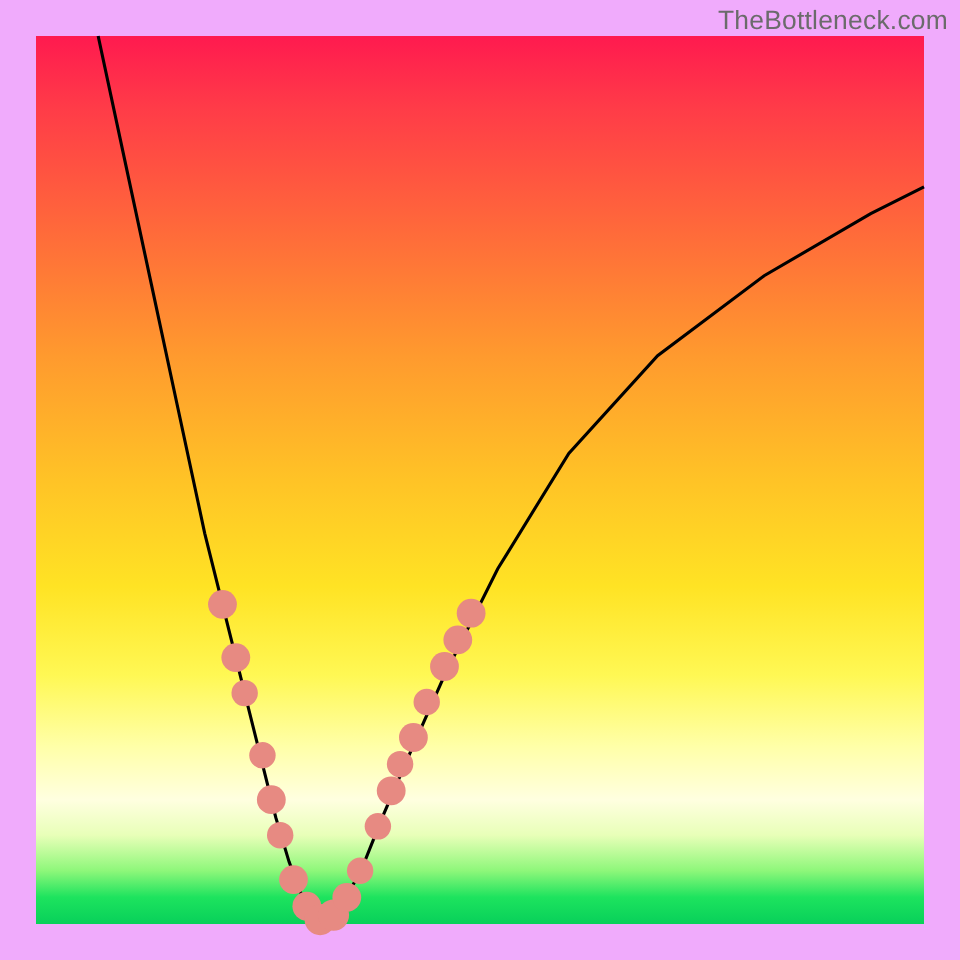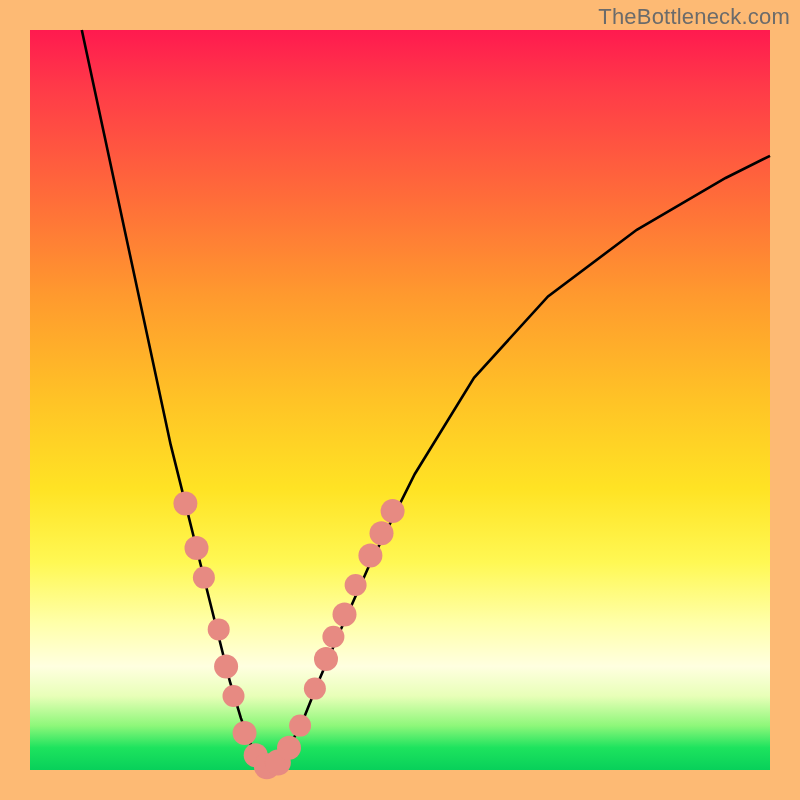--- a/index.html
+++ b/index.html
@@ -10,21 +10,21 @@
     overflow: hidden;
     background: #000;
     font-family: Arial, Helvetica, sans-serif;
   }
   .frame {
     position: absolute;
     top: 0;
     left: 0;
     width: 800px;
     height: 800px;
-    background: #fdba74;
+    background: #f0abfc;
   }
   .plot-area {
     position: absolute;
     top: 30px;
     left: 30px;
     width: 740px;
     height: 740px;
     
     background: linear-gradient(to bottom,
       #ff1a4f 0%,

